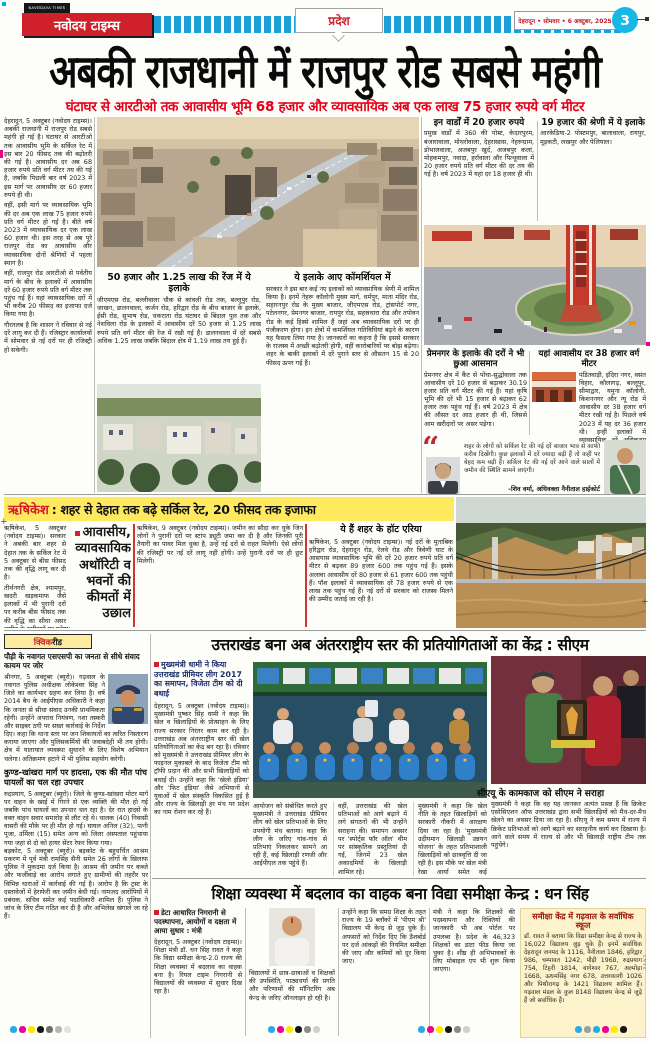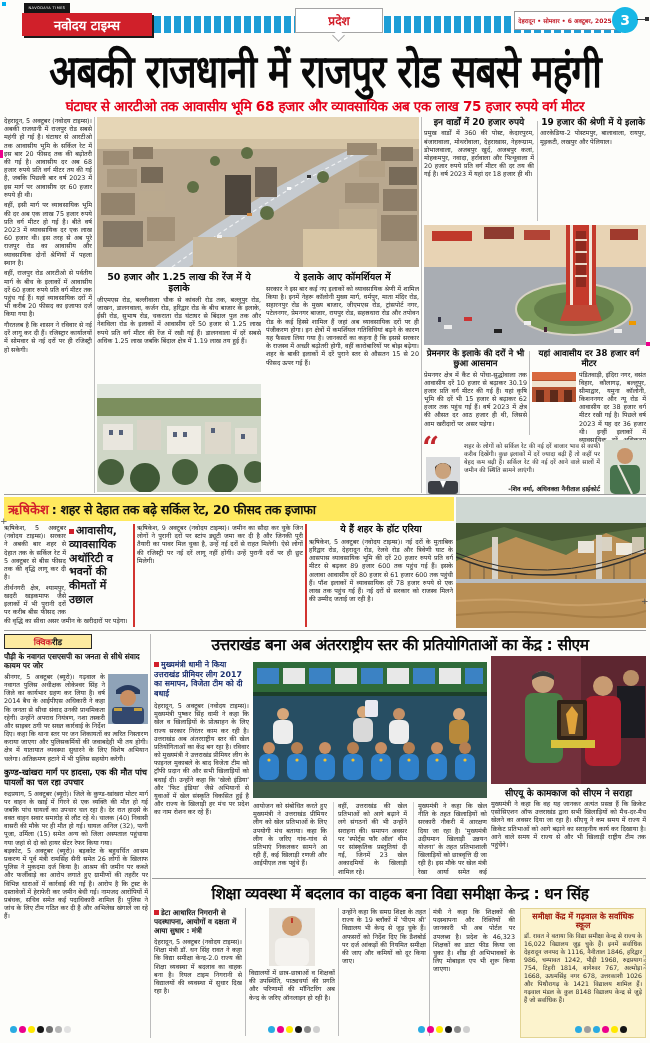--- a/index.html
+++ b/index.html
@@ -16,21 +16,21 @@
   .sh { font-weight:bold; text-align:center; color:#0c0c0c; line-height:1.15; }
   .main-headline { font-size:37px; font-weight:bold; color:#0a0a0a; text-align:center; white-space:nowrap;
                    transform:scaleY(1.22); transform-origin:center; letter-spacing:-1px; }
   .sub-headline { font-size:13.5px; font-weight:bold; color:#e50019; text-align:center; white-space:nowrap; letter-spacing:-0.3px; }
   .stripes { background:repeating-linear-gradient(90deg,#1e9ed6 0 7px,#ffffff 7px 10px); }
   .sq { display:inline-block; width:5px; height:5px; background:#d21f2b; margin-right:2px; }
   .dot { width:7px; height:7px; border-radius:50%; display:inline-block; margin-right:2px; }
   .regs { position:absolute; display:flex; align-items:center; }
   .qr-head { font-weight:bold; font-size:7.4px; line-height:1.2; color:#101010; margin:3px 0 2px; }
   .qr-head.big { font-size:8.2px; }
-  .inset-bold { font-weight:bold; font-size:11px; line-height:1.25; color:#17171a; text-align:left; }
+  .inset-bold { font-weight:bold; font-size:13px; line-height:1.25; color:#17171a; text-align:right; }
   .plus { position:absolute; font-size:9px; color:#555; }
 </style>
 </head>
 <body>
 
 <div class="page">
 
   <div class="abs" style="left:0;top:0;width:650px;height:38px;">
     <div class="abs" style="left:24px;top:3px;width:46px;height:10px;background:#161616;color:#fff;font-size:3.6px;letter-spacing:.4px;display:flex;align-items:center;justify-content:center;">
       <span>NAVODAYA TIMES</span>
@@ -378,21 +378,21 @@
       <rect x="60" y="58" width="34" height="10" rx="5" fill="#4a7d46"></rect>
       <circle cx="112" cy="30" r="10" fill="#c89b72"></circle>
       <rect x="94" y="40" width="36" height="70" rx="8" fill="#b01f2e"></rect>
       <rect x="70" y="60" width="30" height="9" rx="4" fill="#b01f2e"></rect>
       <rect x="66" y="44" width="30" height="40" rx="2" fill="#2f2117"></rect>
       <rect x="70" y="48" width="22" height="32" fill="#5d4327"></rect>
       <path d="M81 50 l6 8 -3 20 h-6 l-3 -20 Z" fill="#e0a33b"></path>
       <rect x="60" y="84" width="44" height="8" fill="#d8c33c"></rect>
     </svg>
   </div>
-  <div class="abs sh" style="left:491px;top:788px;width:155px;font-size:9px;">सीएयू के कामकाज को सीएम ने सराहा</div>
+  <div class="abs sh" style="left:463px;top:788px;width:155px;font-size:9px;">सीएयू के कामकाज को सीएम ने सराहा</div>
   <div class="abs bt" style="left:491px;top:800px;width:155px;height:76px;">मुख्यमंत्री ने कहा कि वह यह जानकर अत्यंत प्रसन्न हैं कि क्रिकेट एसोसिएशन ऑफ उत्तराखंड द्वारा सभी खिलाड़ियों को मैच-दर-मैच खेलने का अवसर दिया जा रहा है। सीएयू ने कम समय में राज्य में क्रिकेट प्रतिभाओं को आगे बढ़ाने का सराहनीय कार्य कर दिखाया है। आने वाले समय में राज्य से और भी खिलाड़ी राष्ट्रीय टीम तक पहुंचेंगे।</div>
 
   <div class="abs" style="left:253px;top:802px;width:234px;height:74px;display:flex;gap:6px;">
     <div class="bt" style="width:74px;height:74px;">आयोजन को संबोधित करते हुए मुख्यमंत्री ने उत्तराखंड प्रीमियर लीग को खेल प्रतिभाओं के लिए उपयोगी मंच बताया। कहा कि लीग के जरिए गांव-गांव से प्रतिभाएं निकलकर सामने आ रही हैं, कई खिलाड़ी रणजी और आईपीएल तक पहुंचे हैं।</div>
     <div class="bt" style="width:74px;height:74px;border-left:1px solid #ccc;padding-left:4px;">वहीं, उत्तराखंड की खेल प्रतिभाओं को आगे बढ़ाने में लगे संगठनों की भी उन्होंने सराहना की। समापन अवसर पर 'स्पोर्ट्स फॉर ऑल' थीम पर सांस्कृतिक प्रस्तुतियां दी गईं, जिनमें 23 खेल अकादमियों के खिलाड़ी शामिल रहे।</div>
     <div class="bt" style="width:74px;height:74px;border-left:1px solid #ccc;padding-left:4px;">मुख्यमंत्री ने कहा कि खेल नीति के तहत खिलाड़ियों को सरकारी नौकरी में आरक्षण दिया जा रहा है। 'मुख्यमंत्री उदीयमान खिलाड़ी उन्नयन योजना' के तहत प्रतिभाशाली खिलाड़ियों को छात्रवृत्ति दी जा रही है। इस मौके पर खेल मंत्री रेखा आर्या समेत कई अधिकारी मौजूद रहे।</div>
   </div>
 
   <div class="hr" style="left:152px;top:878px;width:494px;"></div>
   <div class="abs" style="left:154px;top:882px;width:492px;font-size:15.5px;font-weight:bold;color:#0b0b0b;text-align:center;white-space:nowrap;letter-spacing:-0.4px;">शिक्षा व्यवस्था में बदलाव का वाहक बना विद्या समीक्षा केन्द्र : धन सिंह</div>

